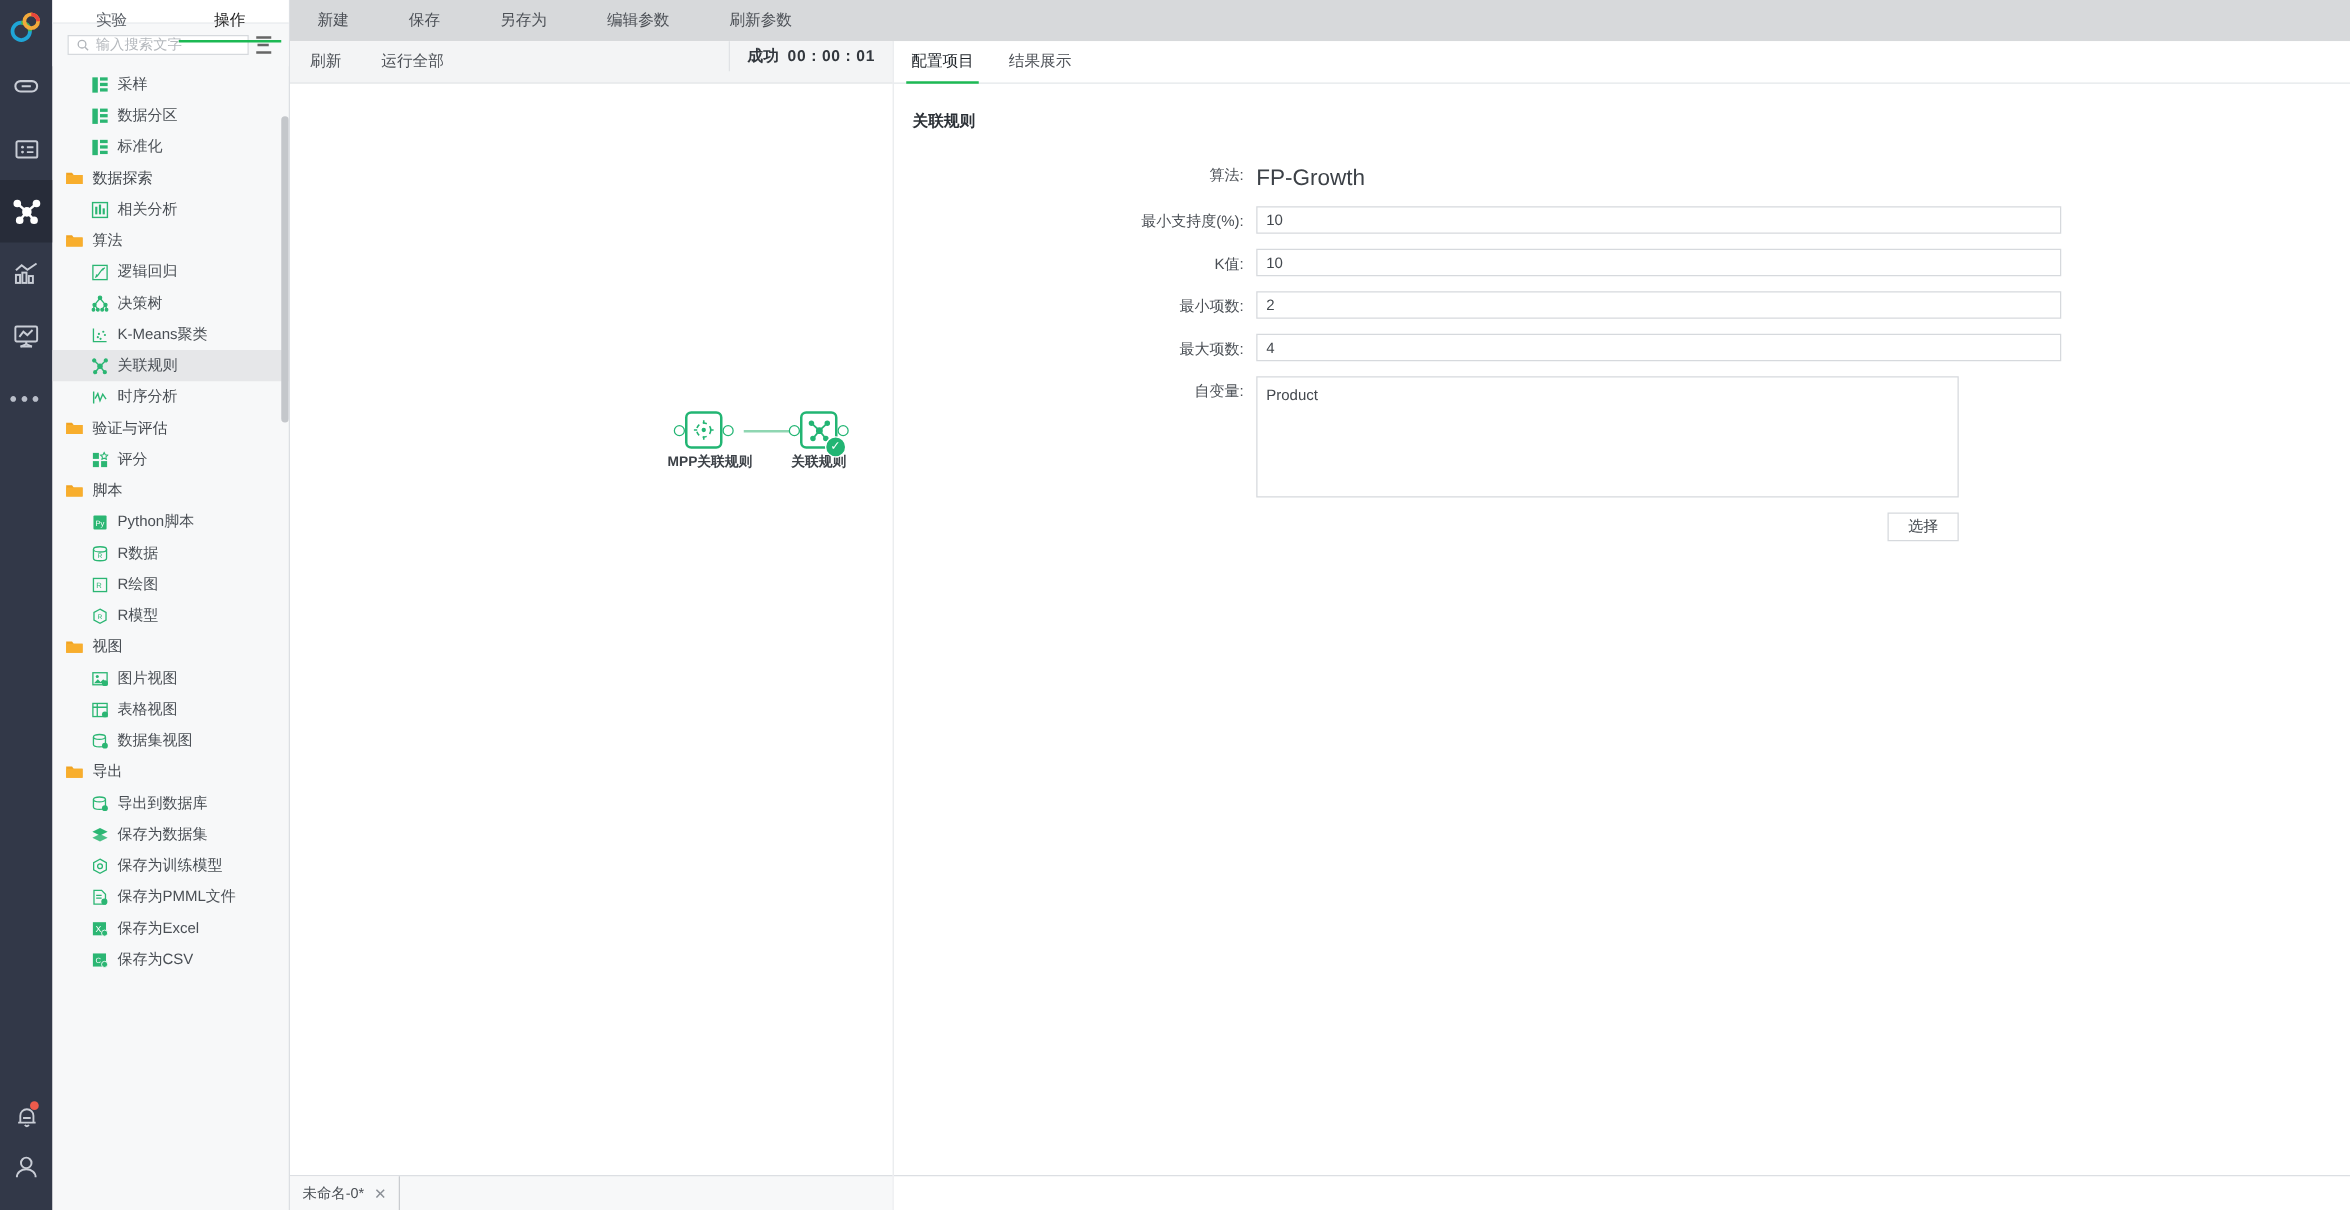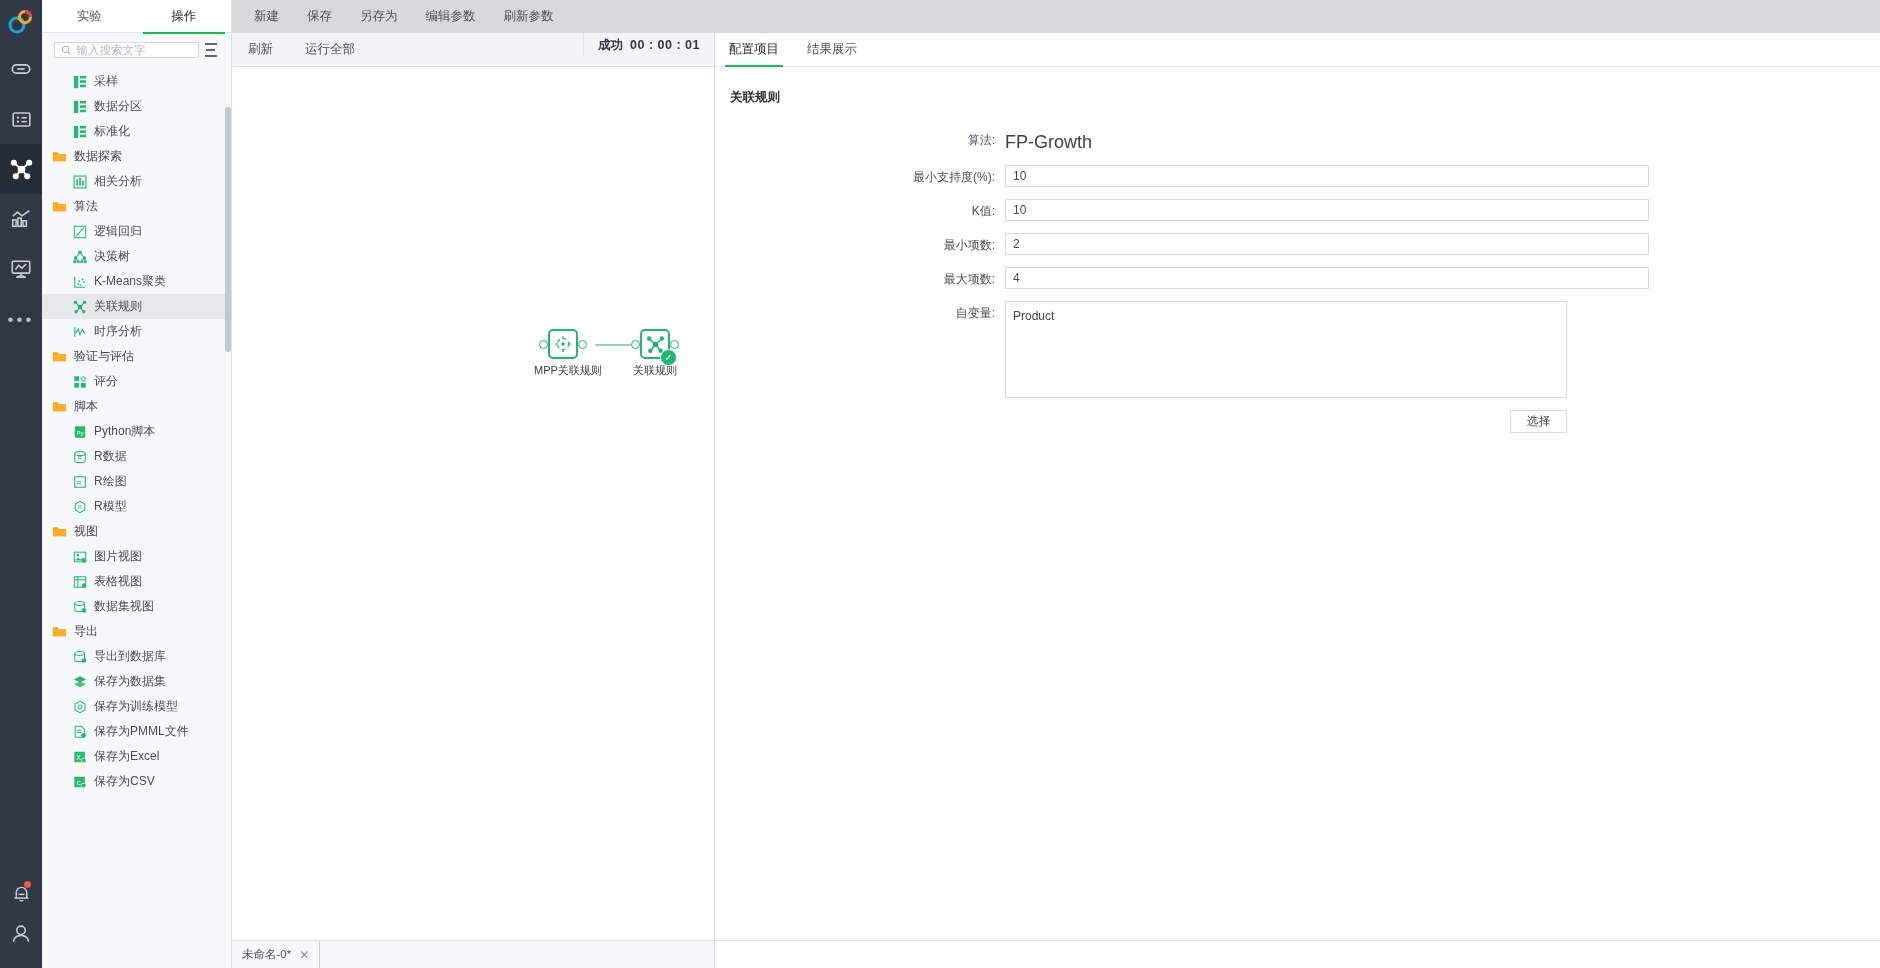--- a/index.html
+++ b/index.html
@@ -29,21 +29,21 @@
     width: 7px; height: 7px; border-radius: 50%; background: #ef5b4c;
   }
   .dots { letter-spacing: 3px; color: #b9bec9; font-size: 17px; line-height: 1; }
 
   
   .sidebar {
     width: 190px; flex: 0 0 190px; background: #f7f8f9;
     border-right: 1px solid #dcdfe3; display: flex; flex-direction: column;
     position: relative;
   }
-  .side-tabs { display: flex; height: 33px; background: #fff; border-bottom: 1px solid #e4e7ea; }
+  .side-tabs { display: flex; height: 19px; background: #fff; border-bottom: 1px solid #e4e7ea; }
   .side-tab {
     flex: 1; display: flex; align-items: center; justify-content: center;
     font-size: 12.5px; color: #5a5f66; height: 33px; position: relative;
   }
   .side-tab.active { color: #222; }
   .side-tab.active:after {
     content:""; position: absolute; left: 6px; right: 6px; bottom: -1px;
     height: 2px; background: #1db954;
   }
   .search-row { display: flex; align-items: center; gap: 6px; padding: 8px 10px 8px 12px; background: #f7f8f9;}
@@ -76,21 +76,21 @@
   .tree-ico { width: 15px; height: 15px; flex: 0 0 15px; display:flex; align-items:center; justify-content:center;}
   .scrollbar {
     position: absolute; right: 0px; top: 40px; width: 6px; height: 245px;
     background: #c4c7cb; border-radius: 3px;
   }
 
   
   .center { flex: 1; display: flex; flex-direction: column; min-width: 0; }
   .menubar {
     height: 33px; background: #d7d9db; display: flex; align-items: center;
-    padding-left: 10px; gap: 4px; flex: 0 0 33px;
+    padding-left: 10px; gap: 24px; flex: 0 0 33px;
   }
   .menu-item { font-size: 12.5px; color: #4d5157; padding: 4px 12px; }
 
   .workarea { flex: 1; display: flex; min-height: 0; }
   .canvas-col { flex: 1; display: flex; flex-direction: column; min-width: 0; border-right: 1px solid #dcdfe3;}
   .canvas-toolbar {
     height: 34px; flex: 0 0 34px; background: #f3f4f5; border-bottom: 1px solid #e0e2e5;
     display: flex; align-items: center; position: relative;
   }
   .ct-btn { font-size: 12.5px; color: #4d5157; padding: 0 16px; }
@@ -112,21 +112,21 @@
     position: relative;
   }
   .port {
     position: absolute; width: 9px; height: 9px; border: 1.5px solid #22b573;
     border-radius: 50%; background: #fff; top: 50%; margin-top: -4.5px;
   }
   .port.in { left: -11px; }
   .port.out { right: -11px; }
   .node-label {
     text-align: center; font-size: 11px; color: #3c4147; margin-top: 5px;
-    white-space: nowrap; line-height: 1.25;
+    white-space: nowrap; line-height: 1.25; font-weight: bold;
   }
   .edge {
     position: absolute; height: 1.5px; background: #8fd6b2;
   }
   .check-badge {
     position: absolute; right: -9px; bottom: -9px; width: 17px; height: 17px;
     border-radius: 50%; background: #22b573; color: #fff;
     display:flex; align-items:center; justify-content:center; font-size: 10px;
     border: 1.5px solid #fff;
   }

